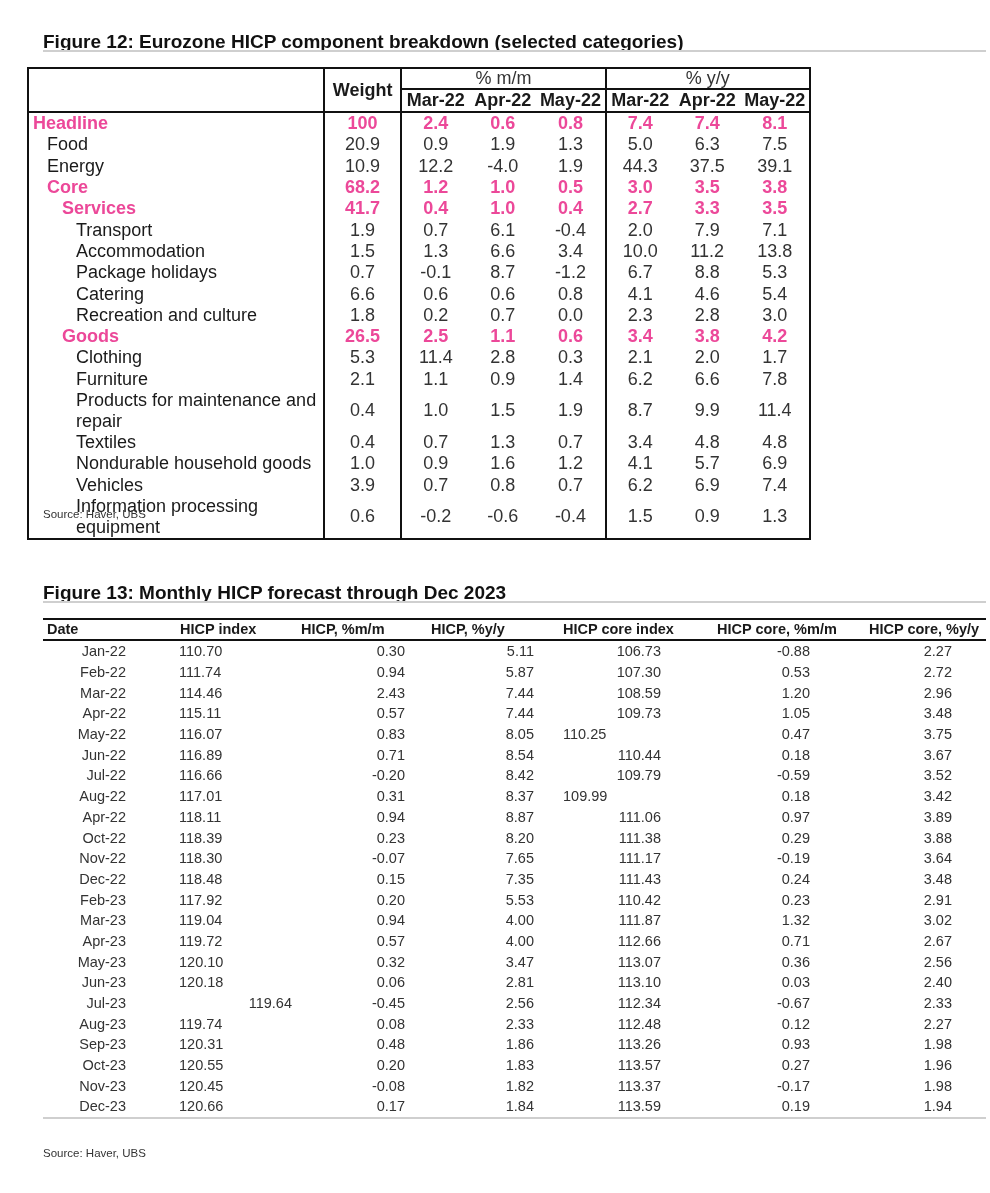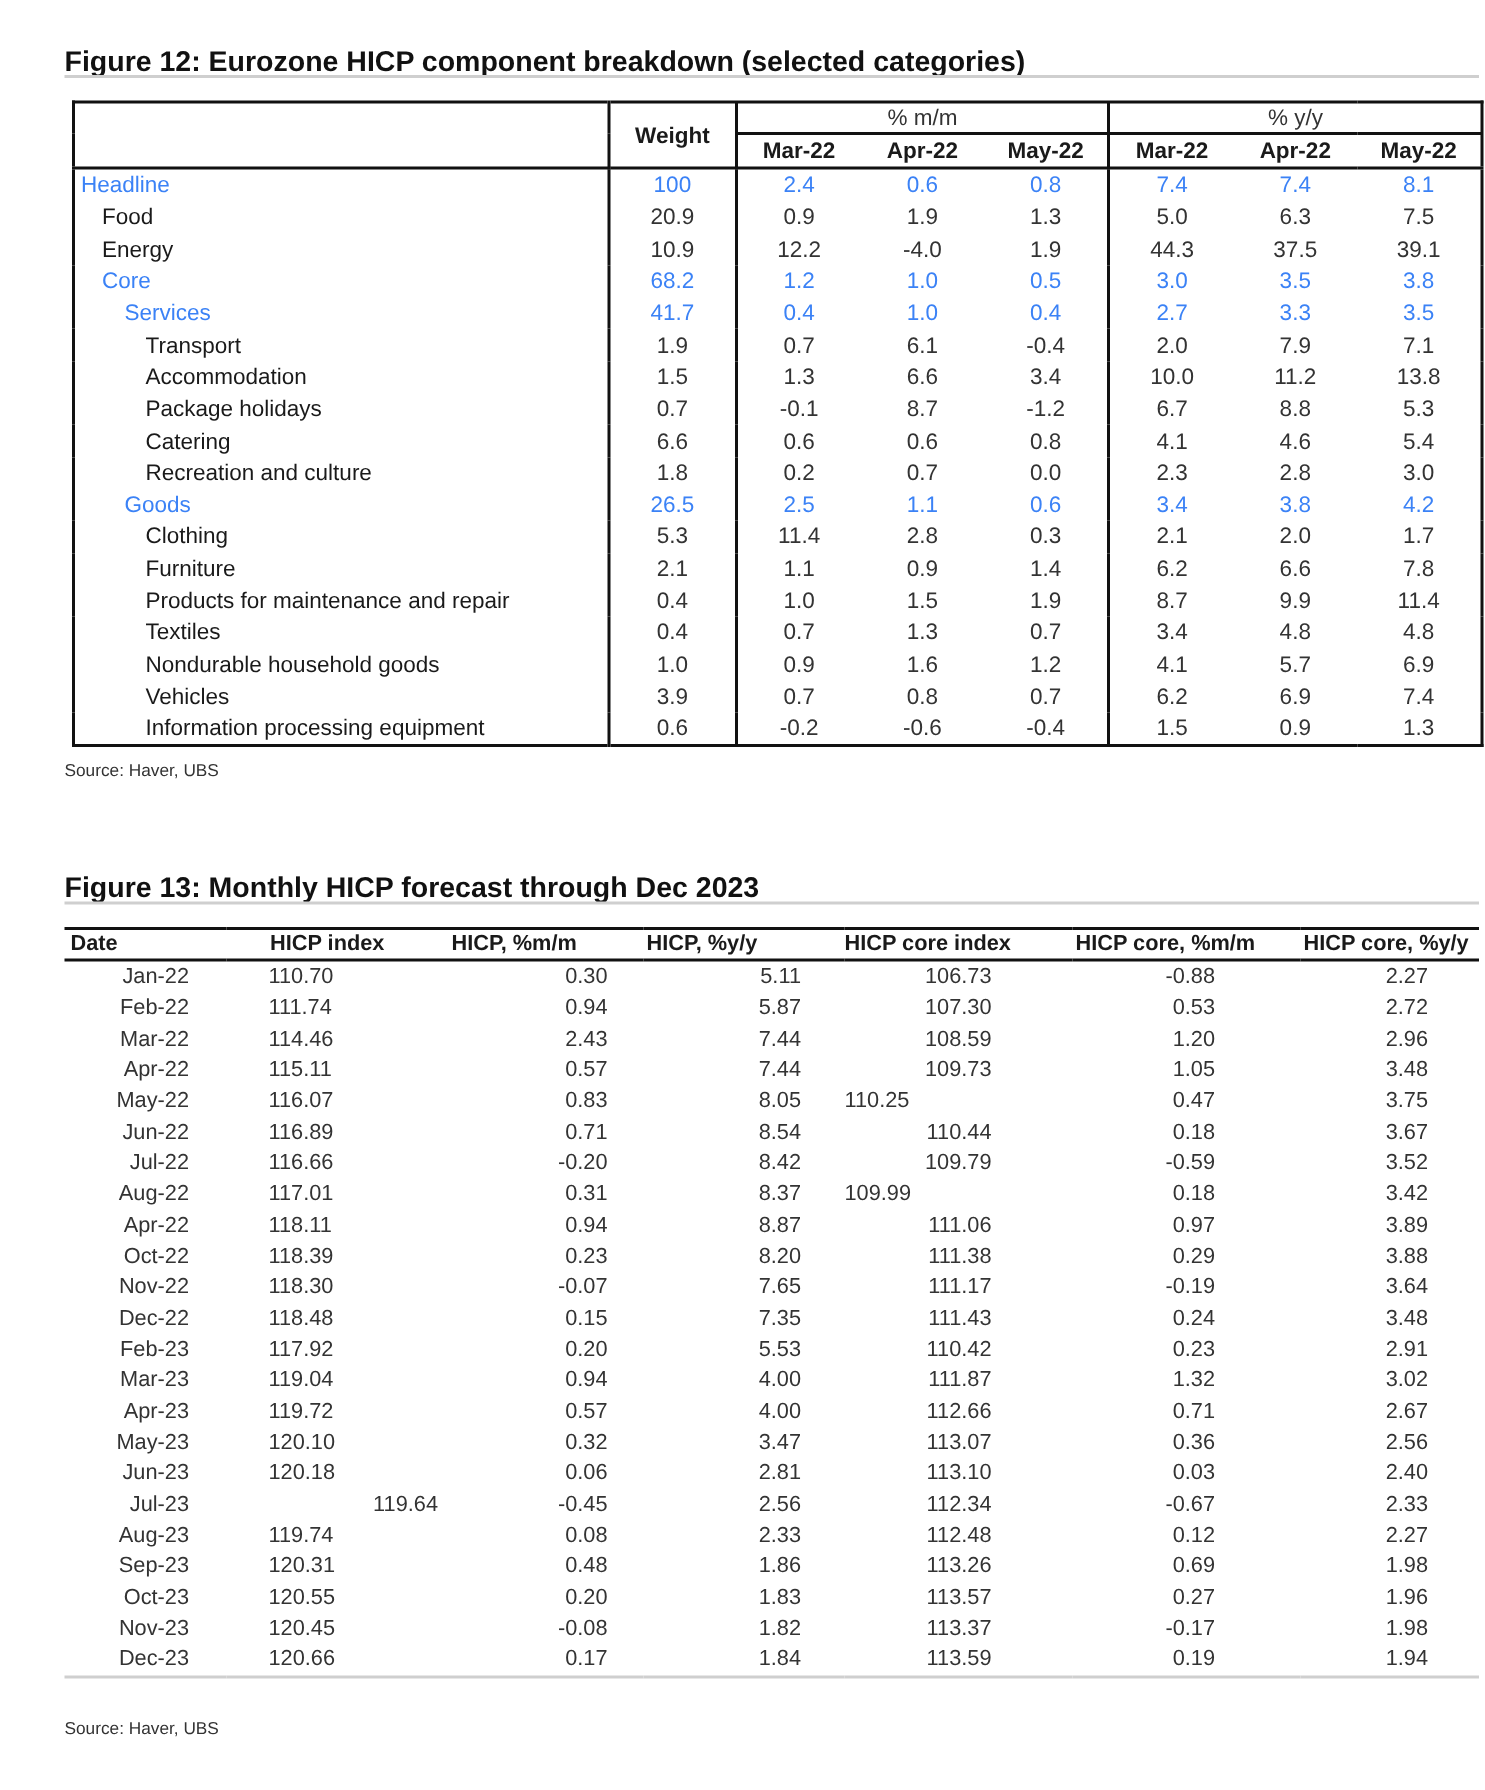--- a/index.html
+++ b/index.html
@@ -3,31 +3,31 @@
 <meta charset="utf-8">
 <style>
   html, body { margin: 0; padding: 0; background: #ffffff; }
   body { width: 990px; height: 1193px; position: relative; font-family: "Liberation Sans", sans-serif; color: #1a1a1a; overflow: hidden; }
 
   .fig-title { position: absolute; left: 43px; font-weight: bold; font-size: 19px; color: #111; white-space: nowrap; }
   .fig-rule { position: absolute; left: 43px; width: 943px; height: 2px; background: #cfcfcf; }
   .source { position: absolute; left: 43px; font-size: 11.5px; color: #333; }
 
   
-  #t12 { position: absolute; left: 48px; top: 67px; width: 941px; border-collapse: collapse; border: 2px solid #111; font-size: 15px; }
+  #t12 { position: absolute; left: 27px; top: 67px; width: 784px; border-collapse: collapse; border: 2px solid #111; font-size: 18px; }
   #t12 td, #t12 th { padding: 0; height: 21.3px; line-height: 21px; }
   #t12 th { font-weight: bold; }
   #t12 .c-label { width: 327px; text-align: left; border-right: 2px solid #111; }
   #t12 .c-weight { width: 86px; text-align: center; border-right: 2px solid #111; }
   #t12 .c-num { width: 87px; text-align: center; }
   #t12 .sep { border-right: 2px solid #111; }
   #t12 .grp { font-weight: normal; color: #333; border-bottom: 2px solid #111; height: 19px; line-height: 19px; }
   #t12 .hdr-row th { border-bottom: 2px solid #111; height: 21px; }
   #t12 .num { color: #333; }
-  #t12 tr.bold td { font-weight: normal; color: #3b82f6; }
+  #t12 tr.bold td { font-weight: bold; color: #ec4899; }
   .ind0 { padding-left: 4px !important; }
   .ind1 { padding-left: 18px !important; }
   .ind2 { padding-left: 33px !important; }
   .ind3 { padding-left: 47px !important; }
 
   
   #t13 { position: absolute; left: 43px; top: 618px; width: 943px; border-collapse: collapse; font-size: 14.5px; }
   #t13 thead th { font-weight: bold; text-align: left; height: 19px; line-height: 19px; padding: 0; border-top: 2px solid #111; border-bottom: 2px solid #111; white-space: nowrap; }
   #t13 tbody td { height: 20.7px; line-height: 20px; padding: 0; color: #333; white-space: nowrap; }
   #t13 tbody tr:last-child td { border-bottom: 2px solid #cfcfcf; }
@@ -427,21 +427,21 @@
         <td style="text-align:right;padding-right:54px;">112.48</td>
         <td style="text-align:right;padding-right:57px;">0.12</td>
         <td style="text-align:right;padding-right:34px;">2.27</td>
       </tr>
       <tr>
         <td style="text-align:right;padding-right:25px;">Sep-23</td>
         <td style="text-align:left;padding-left:28px;">120.31</td>
         <td style="text-align:right;padding-right:24px;">0.48</td>
         <td style="text-align:right;padding-right:29px;">1.86</td>
         <td style="text-align:right;padding-right:54px;">113.26</td>
-        <td style="text-align:right;padding-right:57px;">0.69</td>
+        <td style="text-align:right;padding-right:57px;">0.93</td>
         <td style="text-align:right;padding-right:34px;">1.98</td>
       </tr>
       <tr>
         <td style="text-align:right;padding-right:25px;">Oct-23</td>
         <td style="text-align:left;padding-left:28px;">120.55</td>
         <td style="text-align:right;padding-right:24px;">0.20</td>
         <td style="text-align:right;padding-right:29px;">1.83</td>
         <td style="text-align:right;padding-right:54px;">113.57</td>
         <td style="text-align:right;padding-right:57px;">0.27</td>
         <td style="text-align:right;padding-right:34px;">1.96</td>

